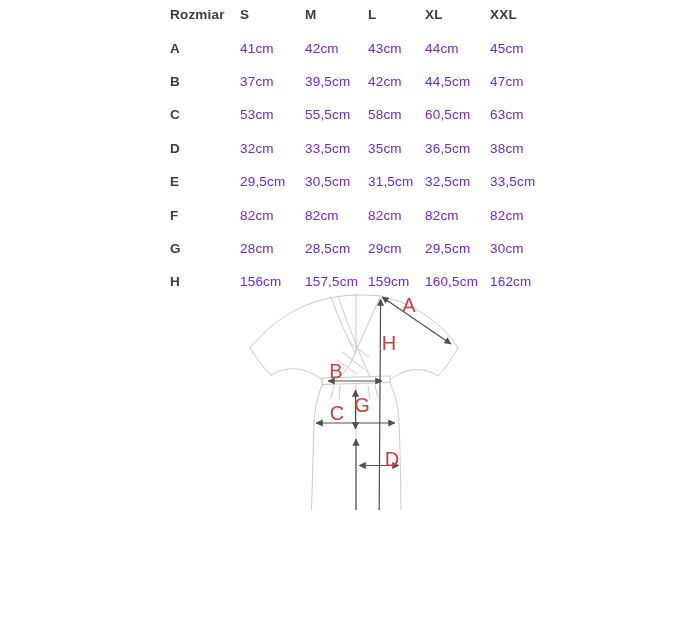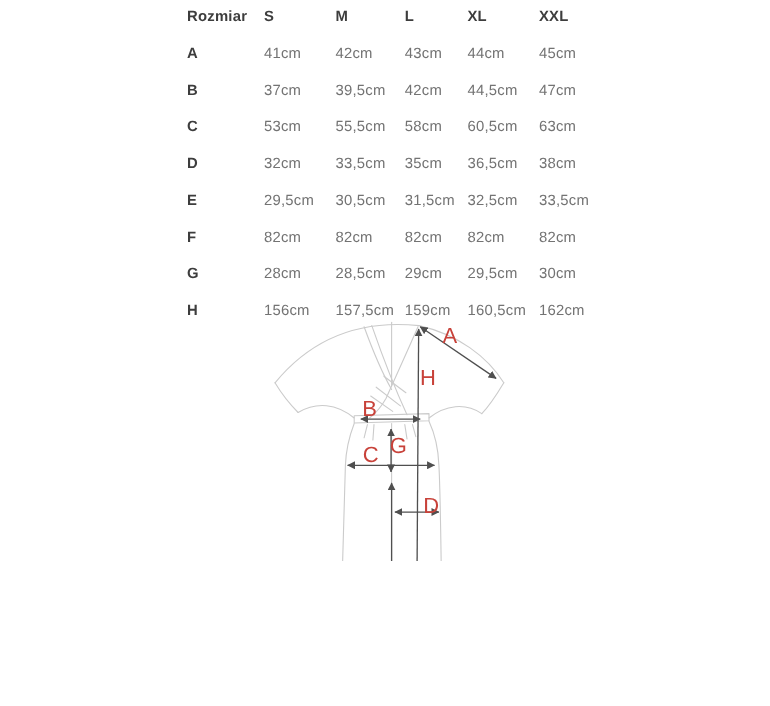--- a/index.html
+++ b/index.html
@@ -7,21 +7,21 @@
     position:relative;width:700px;height:510px;background:#ffffff;overflow:hidden;
     font-family:"Liberation Sans", sans-serif;
   }
   .size-table{
     position:absolute;left:170px;top:-2px;
     display:grid;
     grid-template-columns:70px 65px 63px 57px 65px 58px;
     grid-auto-rows:33.4px;
     align-items:center;
   }
-  .cell{font-size:13.5px;color:#737373;letter-spacing:.2px;white-space:nowrap;}
+  .cell{font-size:13.5px;color:#6d28d9;letter-spacing:.2px;white-space:nowrap;}
   .cell.head{font-weight:700;color:#3d3d3d;}
   .cell.rowlabel{font-weight:700;color:#3d3d3d;}
   svg text.mlabel{
     fill:#c8423a;font-size:20px;font-family:"Liberation Sans", sans-serif;
   }
   .diagram{position:absolute;left:0;top:0;}
 </style>
 </head>
 <body>
 

